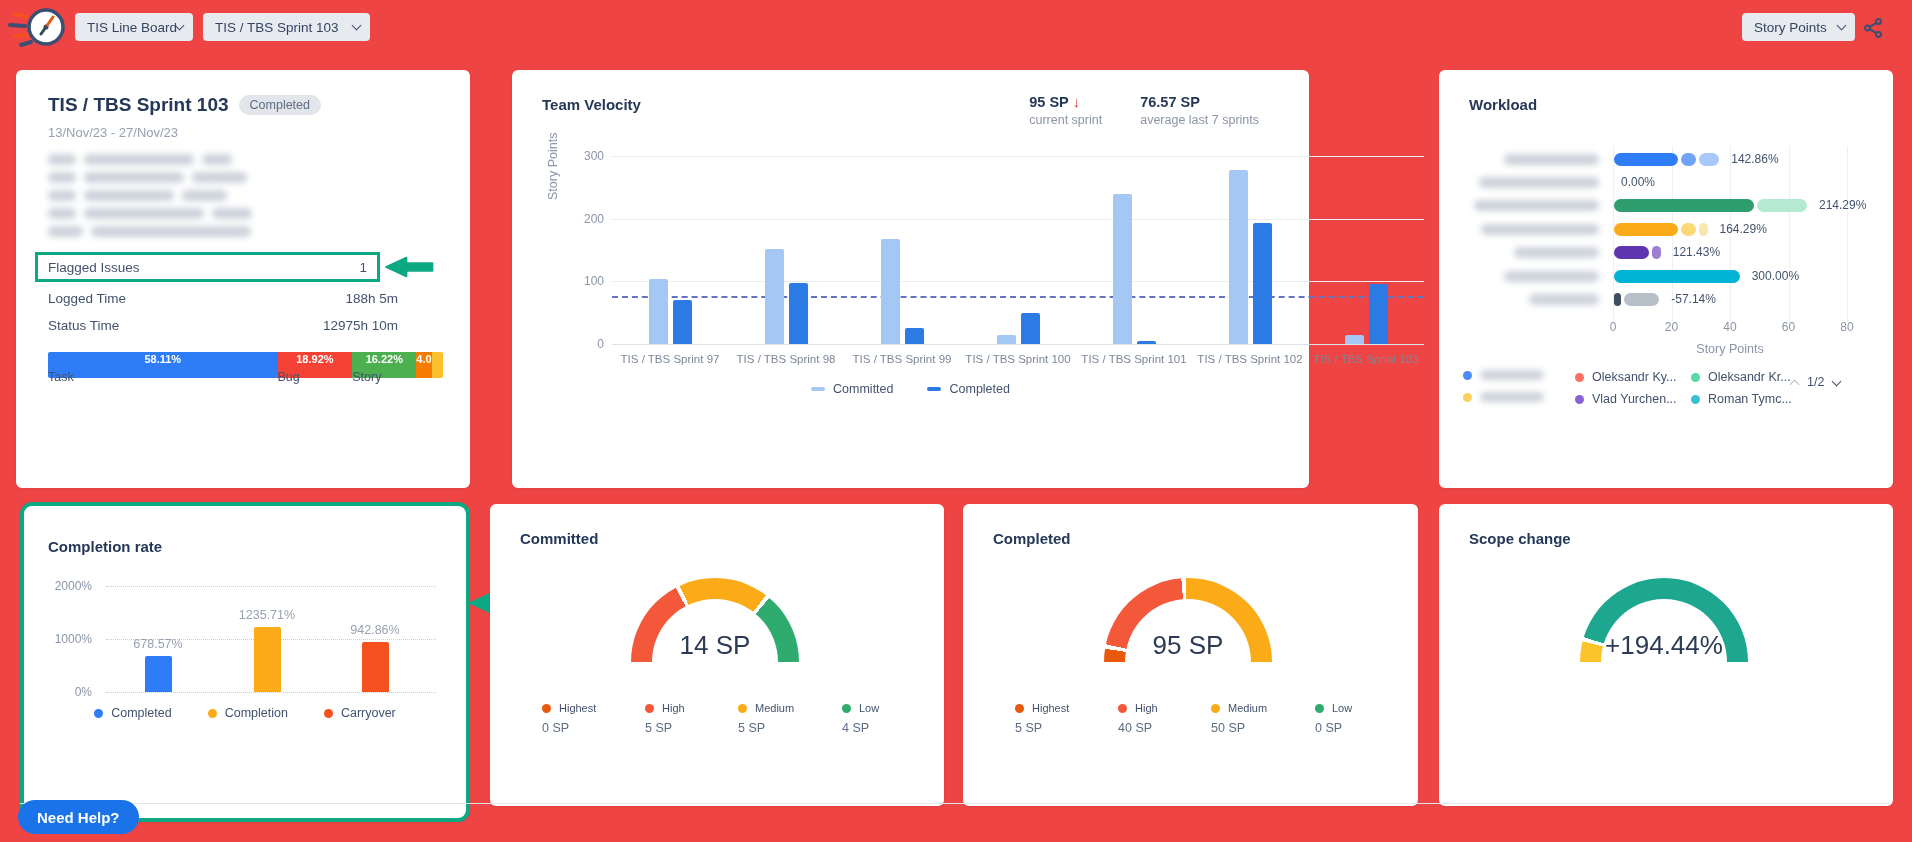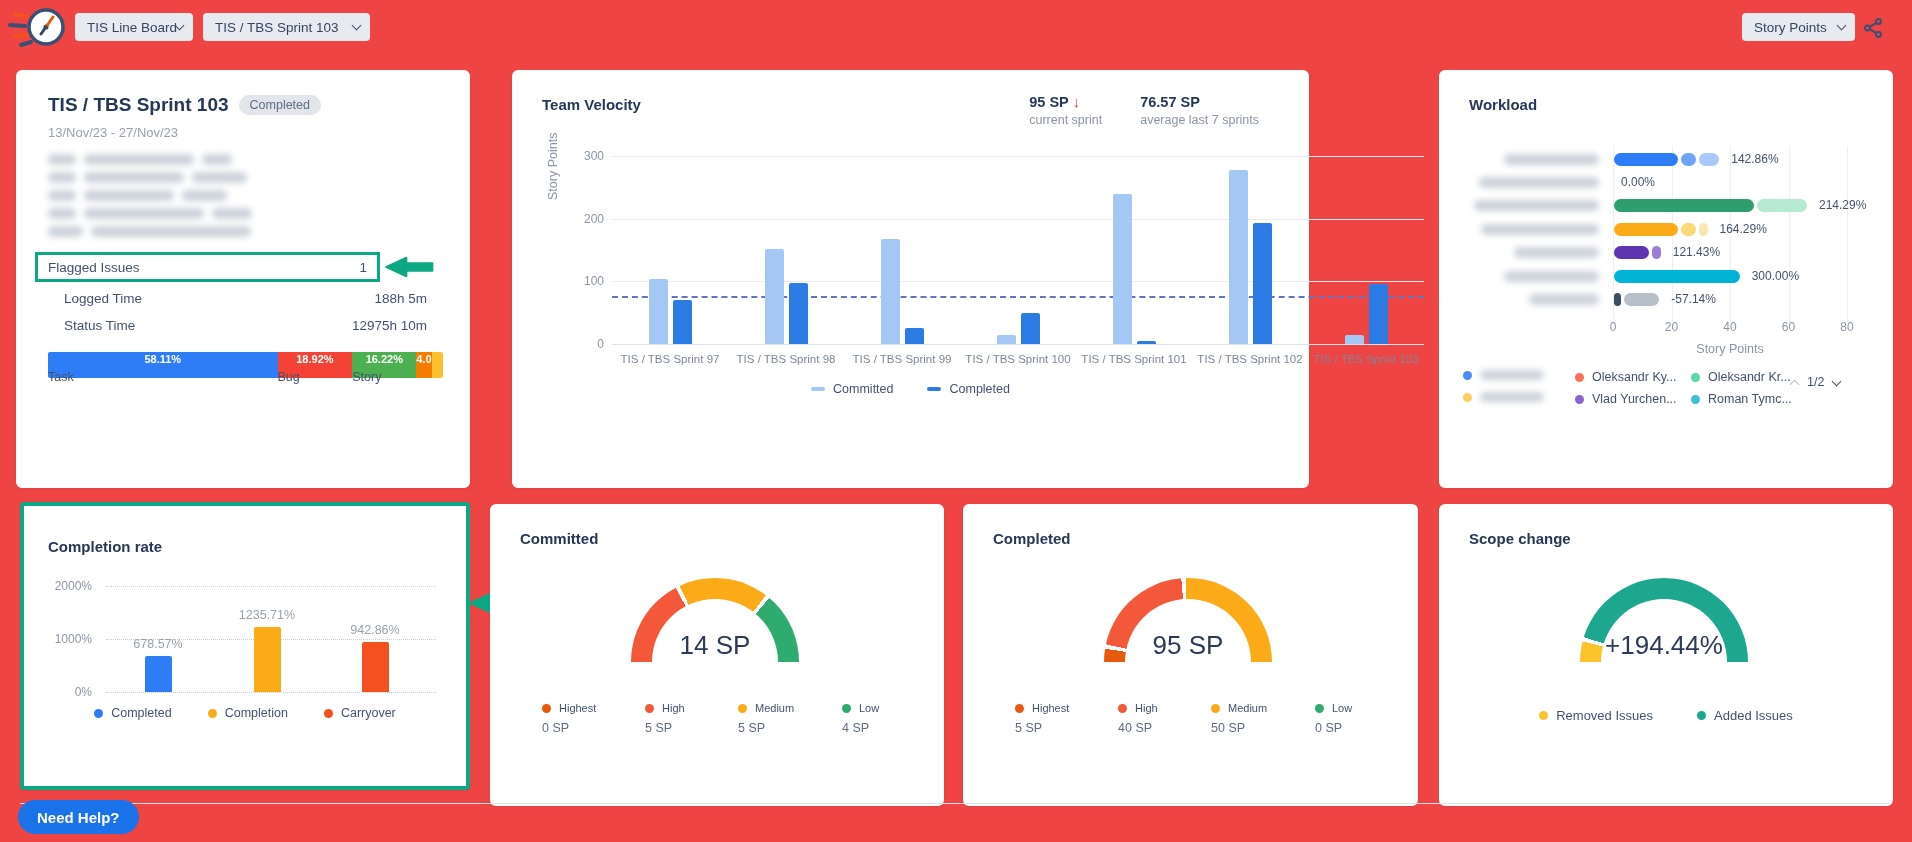--- a/index.html
+++ b/index.html
@@ -19,36 +19,36 @@
   #dd-sprint { left:203px; width:167px; }
   #dd-unit { left:1742px; width:113px; }
   .share-btn { position:absolute; left:1860px; top:16px; width:26px; height:26px; background:none; border:none; cursor:pointer; }
 
   
   .card { position:absolute; background:#fff; border-radius:6px; box-shadow:0 1px 3px rgba(23,43,77,.08); }
   .card h3 { position:absolute; left:30px; top:26px; font-size:15px; font-weight:700; color:#253858; }
   #card-sprint { left:16px; top:70px; width:454px; height:418px; }
   #card-velocity { left:512px; top:70px; width:797px; height:418px; }
   #card-workload { left:1439px; top:70px; width:454px; height:418px; }
-  #card-completion { left:20px; top:502px; width:450px; height:288px; border:4px solid var(--annot); border-radius:4px; }
+  #card-completion { left:20px; top:502px; width:450px; height:320px; border:4px solid var(--annot); border-radius:12px; }
   #card-committed { left:490px; top:504px; width:454px; height:302px; }
   #card-completed { left:963px; top:504px; width:455px; height:302px; }
   #card-scope { left:1439px; top:504px; width:454px; height:302px; }
 
   
   .sprint-head { position:absolute; left:32px; top:24px; display:flex; align-items:center; gap:10px; }
   .sprint-head h2 { font-size:19px; font-weight:700; color:#253858; white-space:nowrap; }
   .badge { background:#e2e5ea; color:#5e6c84; font-size:12.5px; padding:3px 11px; border-radius:12px; }
   .dates { position:absolute; left:32px; top:55px; font-size:13px; color:#97a0af; }
   #redacted-rows { position:absolute; left:32px; top:80px; }
   .redact-row { height:18px; display:flex; align-items:center; gap:8px; }
   .redact-pill { height:11px; background:#ccd2da; border-radius:5px; filter:blur(3px); }
   #sprint-stats { position:absolute; left:0; top:182px; width:100%; }
   .stat-row { display:flex; justify-content:space-between; align-items:center;
-              height:27px; padding:0 43px 0 32px; font-size:13.5px; color:#42526e;margin-left:16px; }
+              height:27px; padding:0 72px 0 32px; font-size:13.5px; color:#42526e; }
   .stat-row .stat-value { color:#42526e; }
   .stat-row.flagged { margin-left:19px; width:345px; height:30px; border:3px solid var(--annot);
                       padding:0 10px; margin-bottom:3px; background:#fff; }
   #arrow-flag { position:absolute; left:362px; top:184px; }
   #issue-bar { position:absolute; left:32px; top:282px; width:395px; height:15px; display:flex; }
   .iseg { height:26px; font-size:11px; font-weight:700; color:#fff; text-align:center;
           line-height:15px; white-space:nowrap; overflow:visible; }
   #issue-labels { position:absolute; left:32px; top:300px; width:395px; height:16px; }
   .iseg-label { position:absolute; font-size:12.5px; color:#42526e; }
 
@@ -487,27 +487,17 @@
         <div class="row2">0 SP</div>
       </div>
     </section>
   <section class="card gauge-card" id="card-scope">
     <h3>Scope change</h3>
   <div class="gauge-wrap">
         <div class="gauge-arc" style="background: conic-gradient(from 270deg, rgb(251, 196, 45) 0deg, rgb(251, 196, 45) 14.16deg, rgb(255, 255, 255) 14.16deg, rgb(255, 255, 255) 17.16deg, rgb(29, 167, 143) 17.16deg, rgb(29, 167, 143) 180deg, transparent 180deg, transparent 360deg);"></div>
         <div class="gauge-hole"></div>
       </div>
       <div class="gauge-center">+194.44%</div>
-      <div class="scope-legend">
-        <div class="scope-leg">
-          <div class="dot" style="background: rgb(251, 196, 45);"></div>
-          <div>Removed Issues</div>
-        </div>
-        <div class="scope-leg">
-          <div class="dot" style="background: rgb(29, 167, 143);"></div>
-          <div>Added Issues</div>
-        </div>
-      </div>
     </section>
 
   <div class="bottom-line"></div>
   <button id="need-help" style="background: rgb(26, 115, 232);">Need Help?</button>
 </div>
 
 </body></html>

